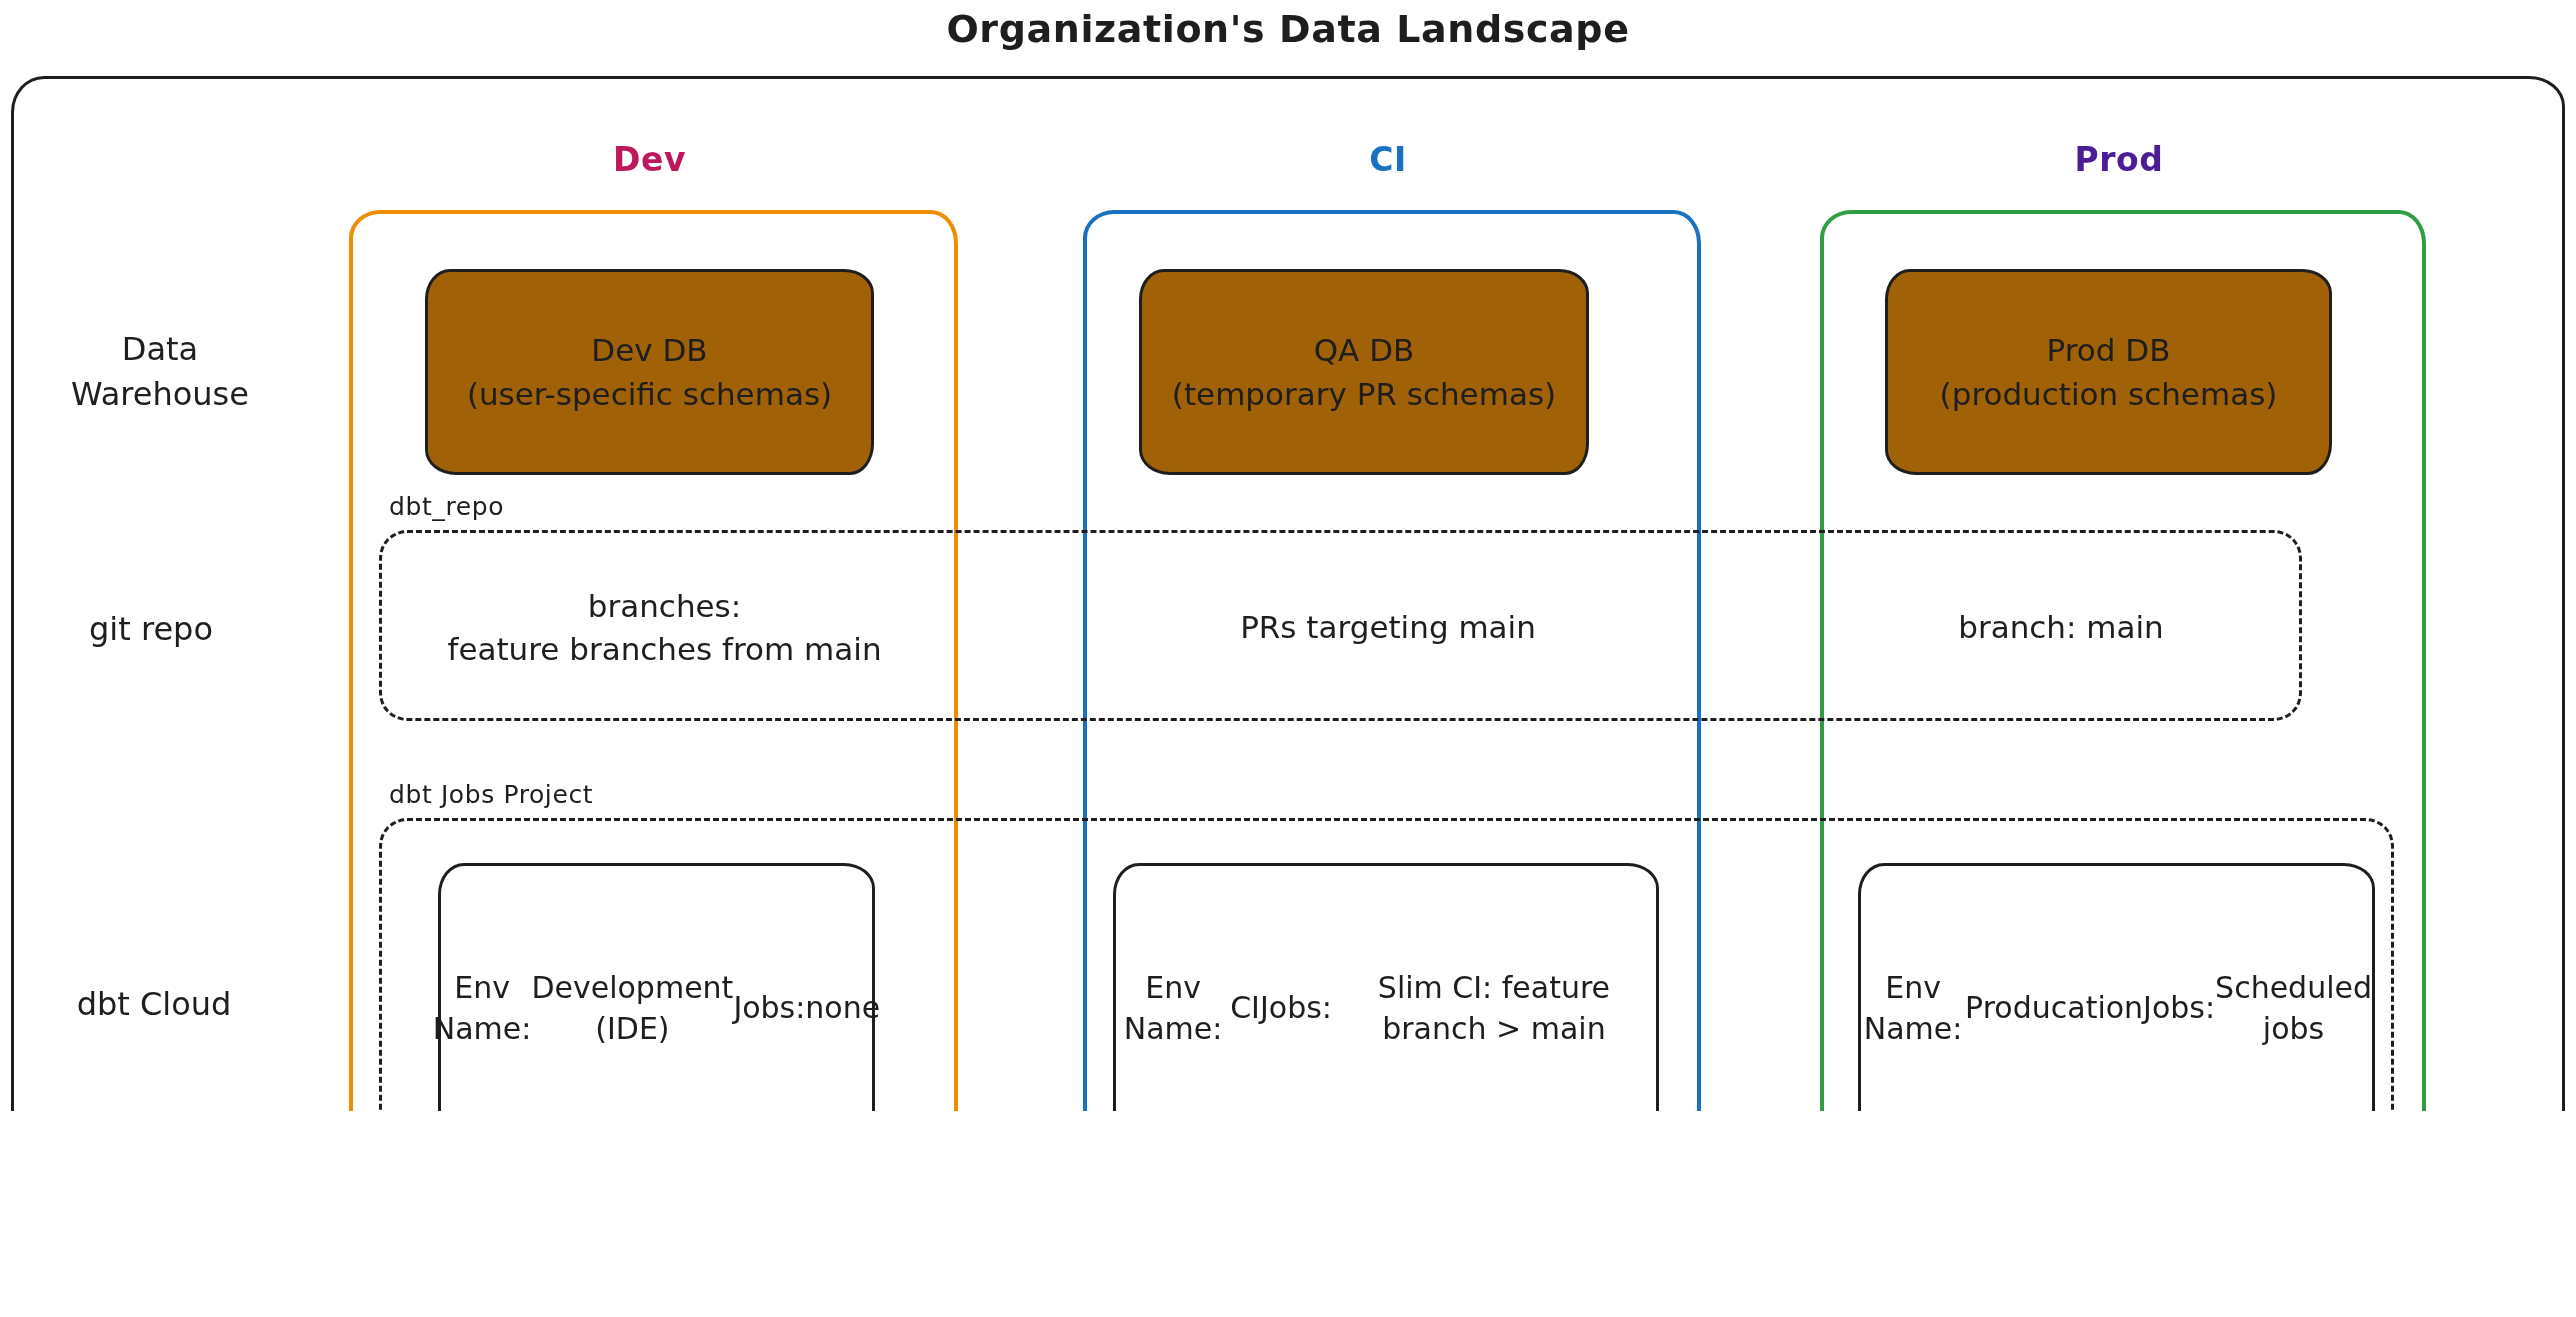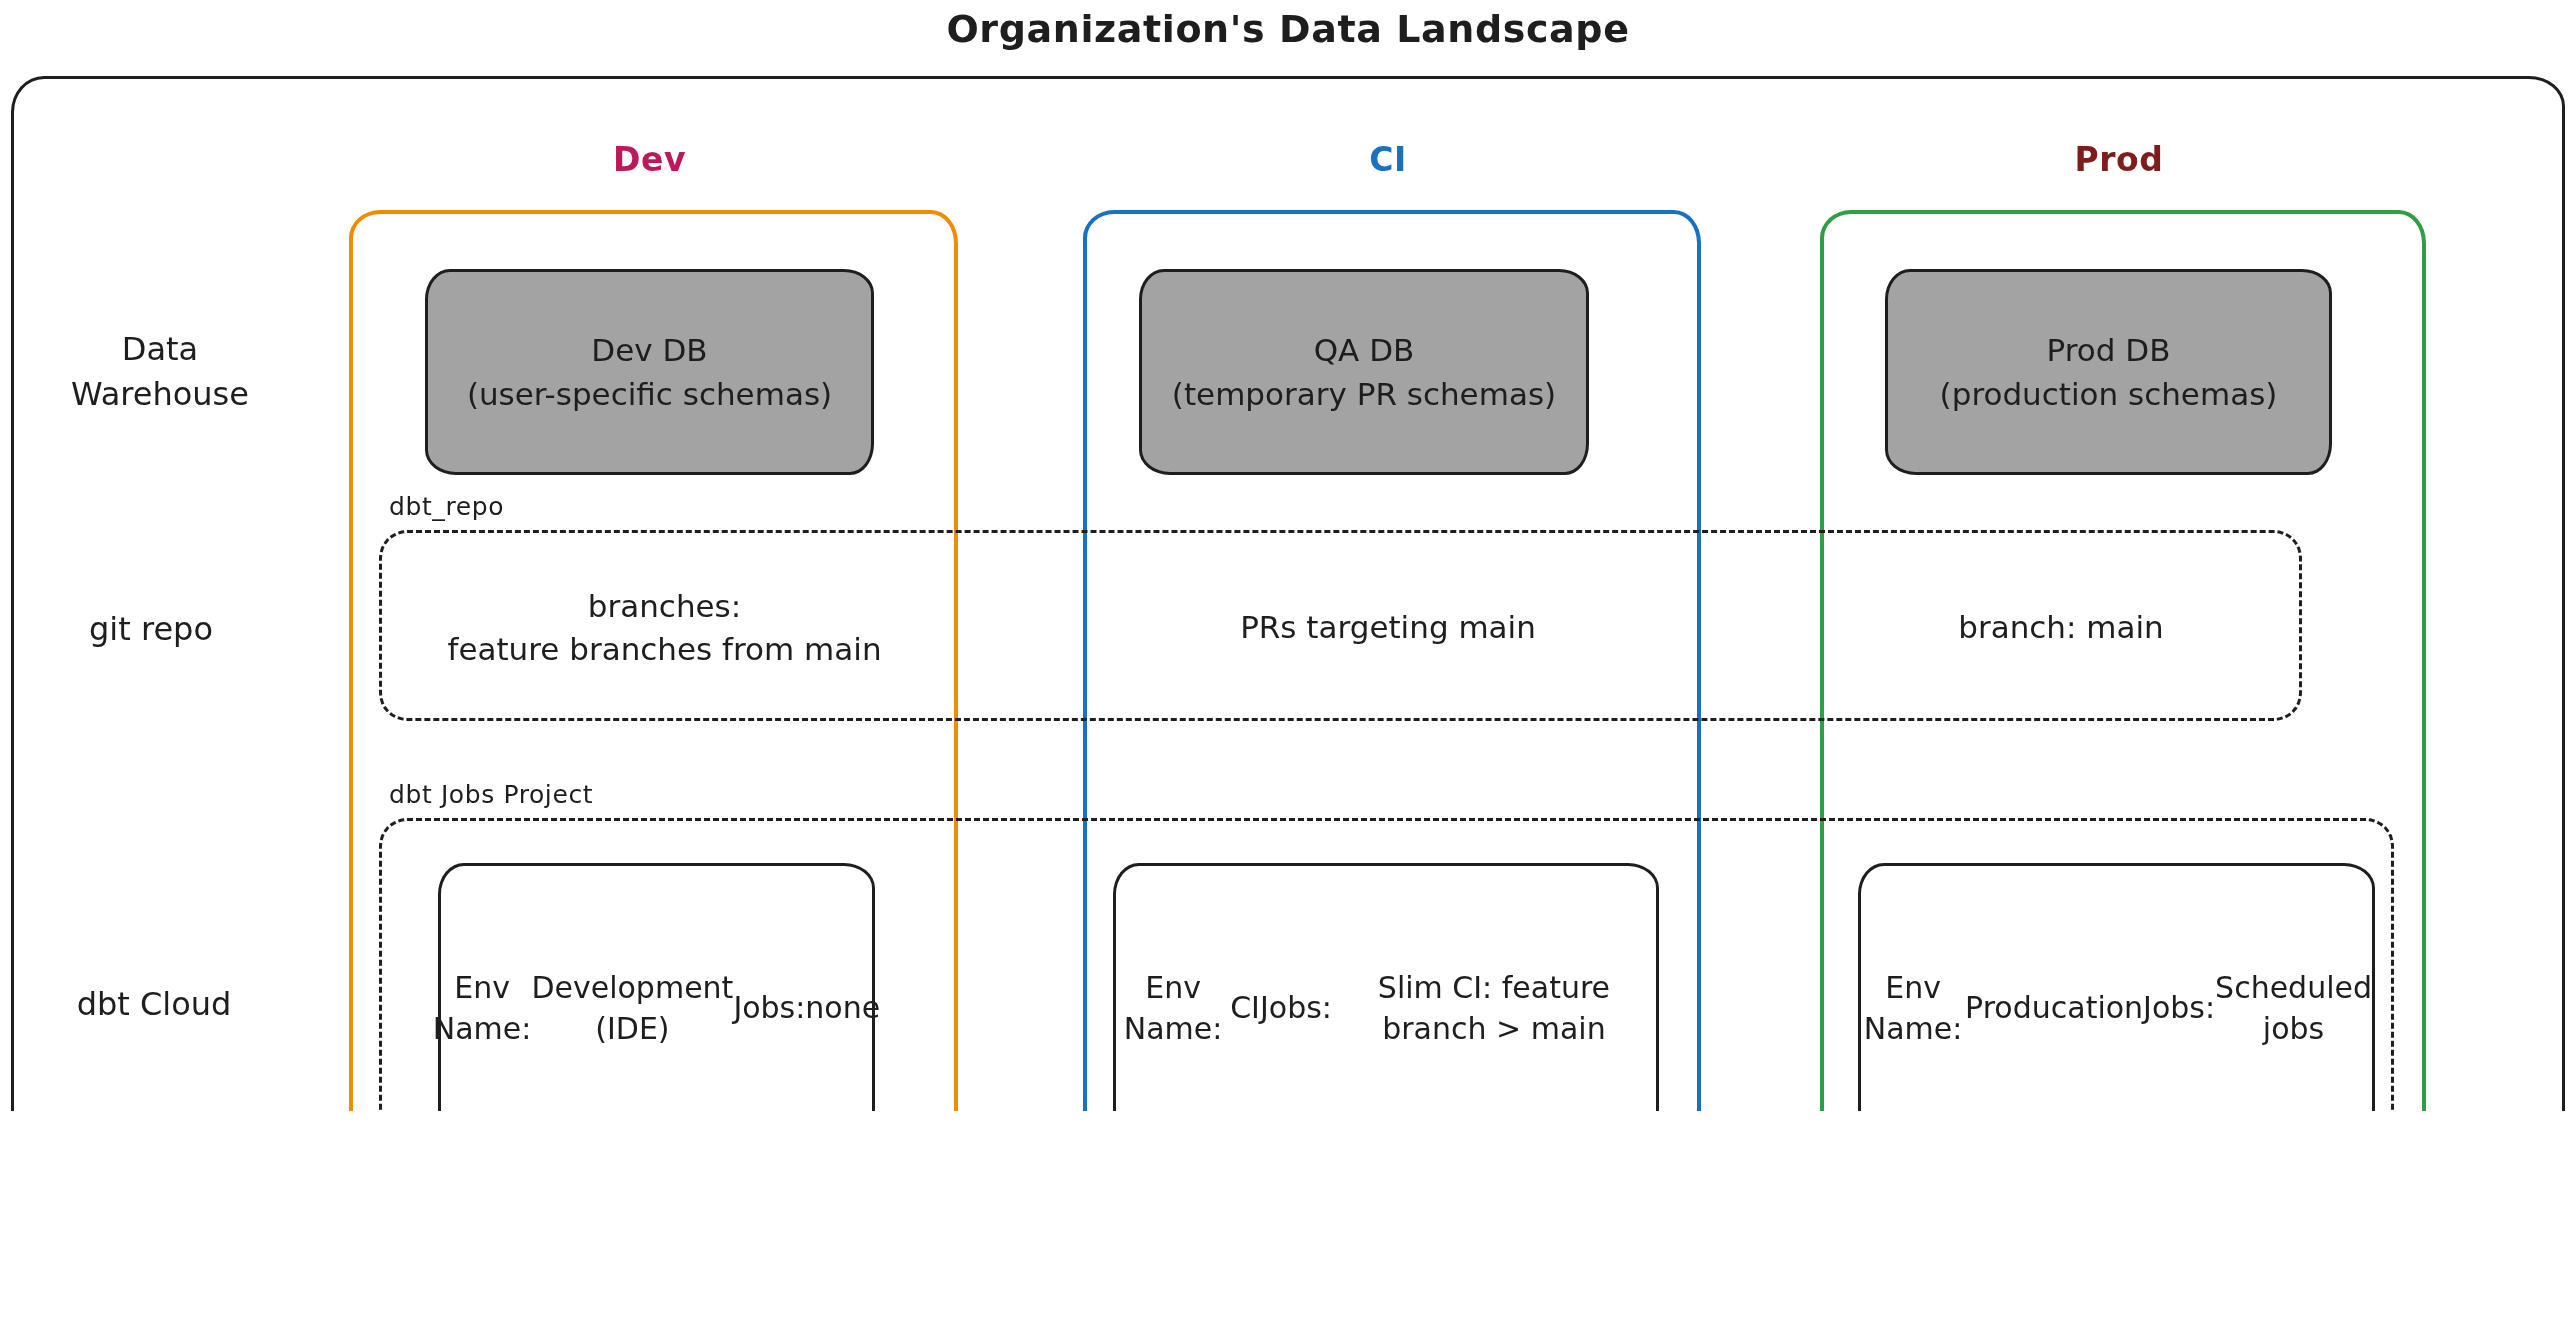--- a/index.html
+++ b/index.html
@@ -31,21 +31,21 @@
 
   .col-header {
     top: 140px;
     text-align: center;
     font-size: 33px;
     font-weight: 600;
     letter-spacing: 0.6px;
   }
   .col-header.dev  { left: 349px;  width: 601px; color: #be185d; }
   .col-header.ci   { left: 1083px; width: 610px; color: #1971c2; }
-  .col-header.prod { left: 1820px; width: 598px; color: #7f1d1d; text-align: center; }
+  .col-header.prod { left: 1820px; width: 598px; color: #4c1d95; text-align: center; }
 
   .col-box {
     top: 210px; height: 1042px;
     border-radius: 31px 27px 33px 28px / 28px 33px 27px 32px;
     background: transparent;
   }
   .col-box.dev  { left: 349px;  width: 601px; border: 4.1px solid #f08c00; }
   .col-box.ci   { left: 1083px; width: 610px; border: 4.1px solid #1971c2; }
   .col-box.prod { left: 1820px; width: 598px; border: 4.1px solid #2f9e44; }
 
@@ -62,21 +62,21 @@
     top: 269px; height: 200px;
     border: 3.6px solid #1e1e1e;
     border-radius: 25px 30px 24px 31px / 30px 24px 31px 25px;
     display: flex;
     flex-direction: column;
     justify-content: center;
     align-items: center;
     text-align: center;
     font-size: 31px;
     line-height: 44px;
-    background: #a3a3a3;
+    background: #a16207;
   }
   .db-box.dev  { left: 425px;  width: 443px; }
   .db-box.qa   { left: 1139px; width: 444px; }
   .db-box.prod { left: 1885px; width: 441px; }
 
   .dashed-label {
     font-size: 25px;
     letter-spacing: 0.6px;
   }
   .dashed-label.repo  { left: 389px; top: 492px; }

